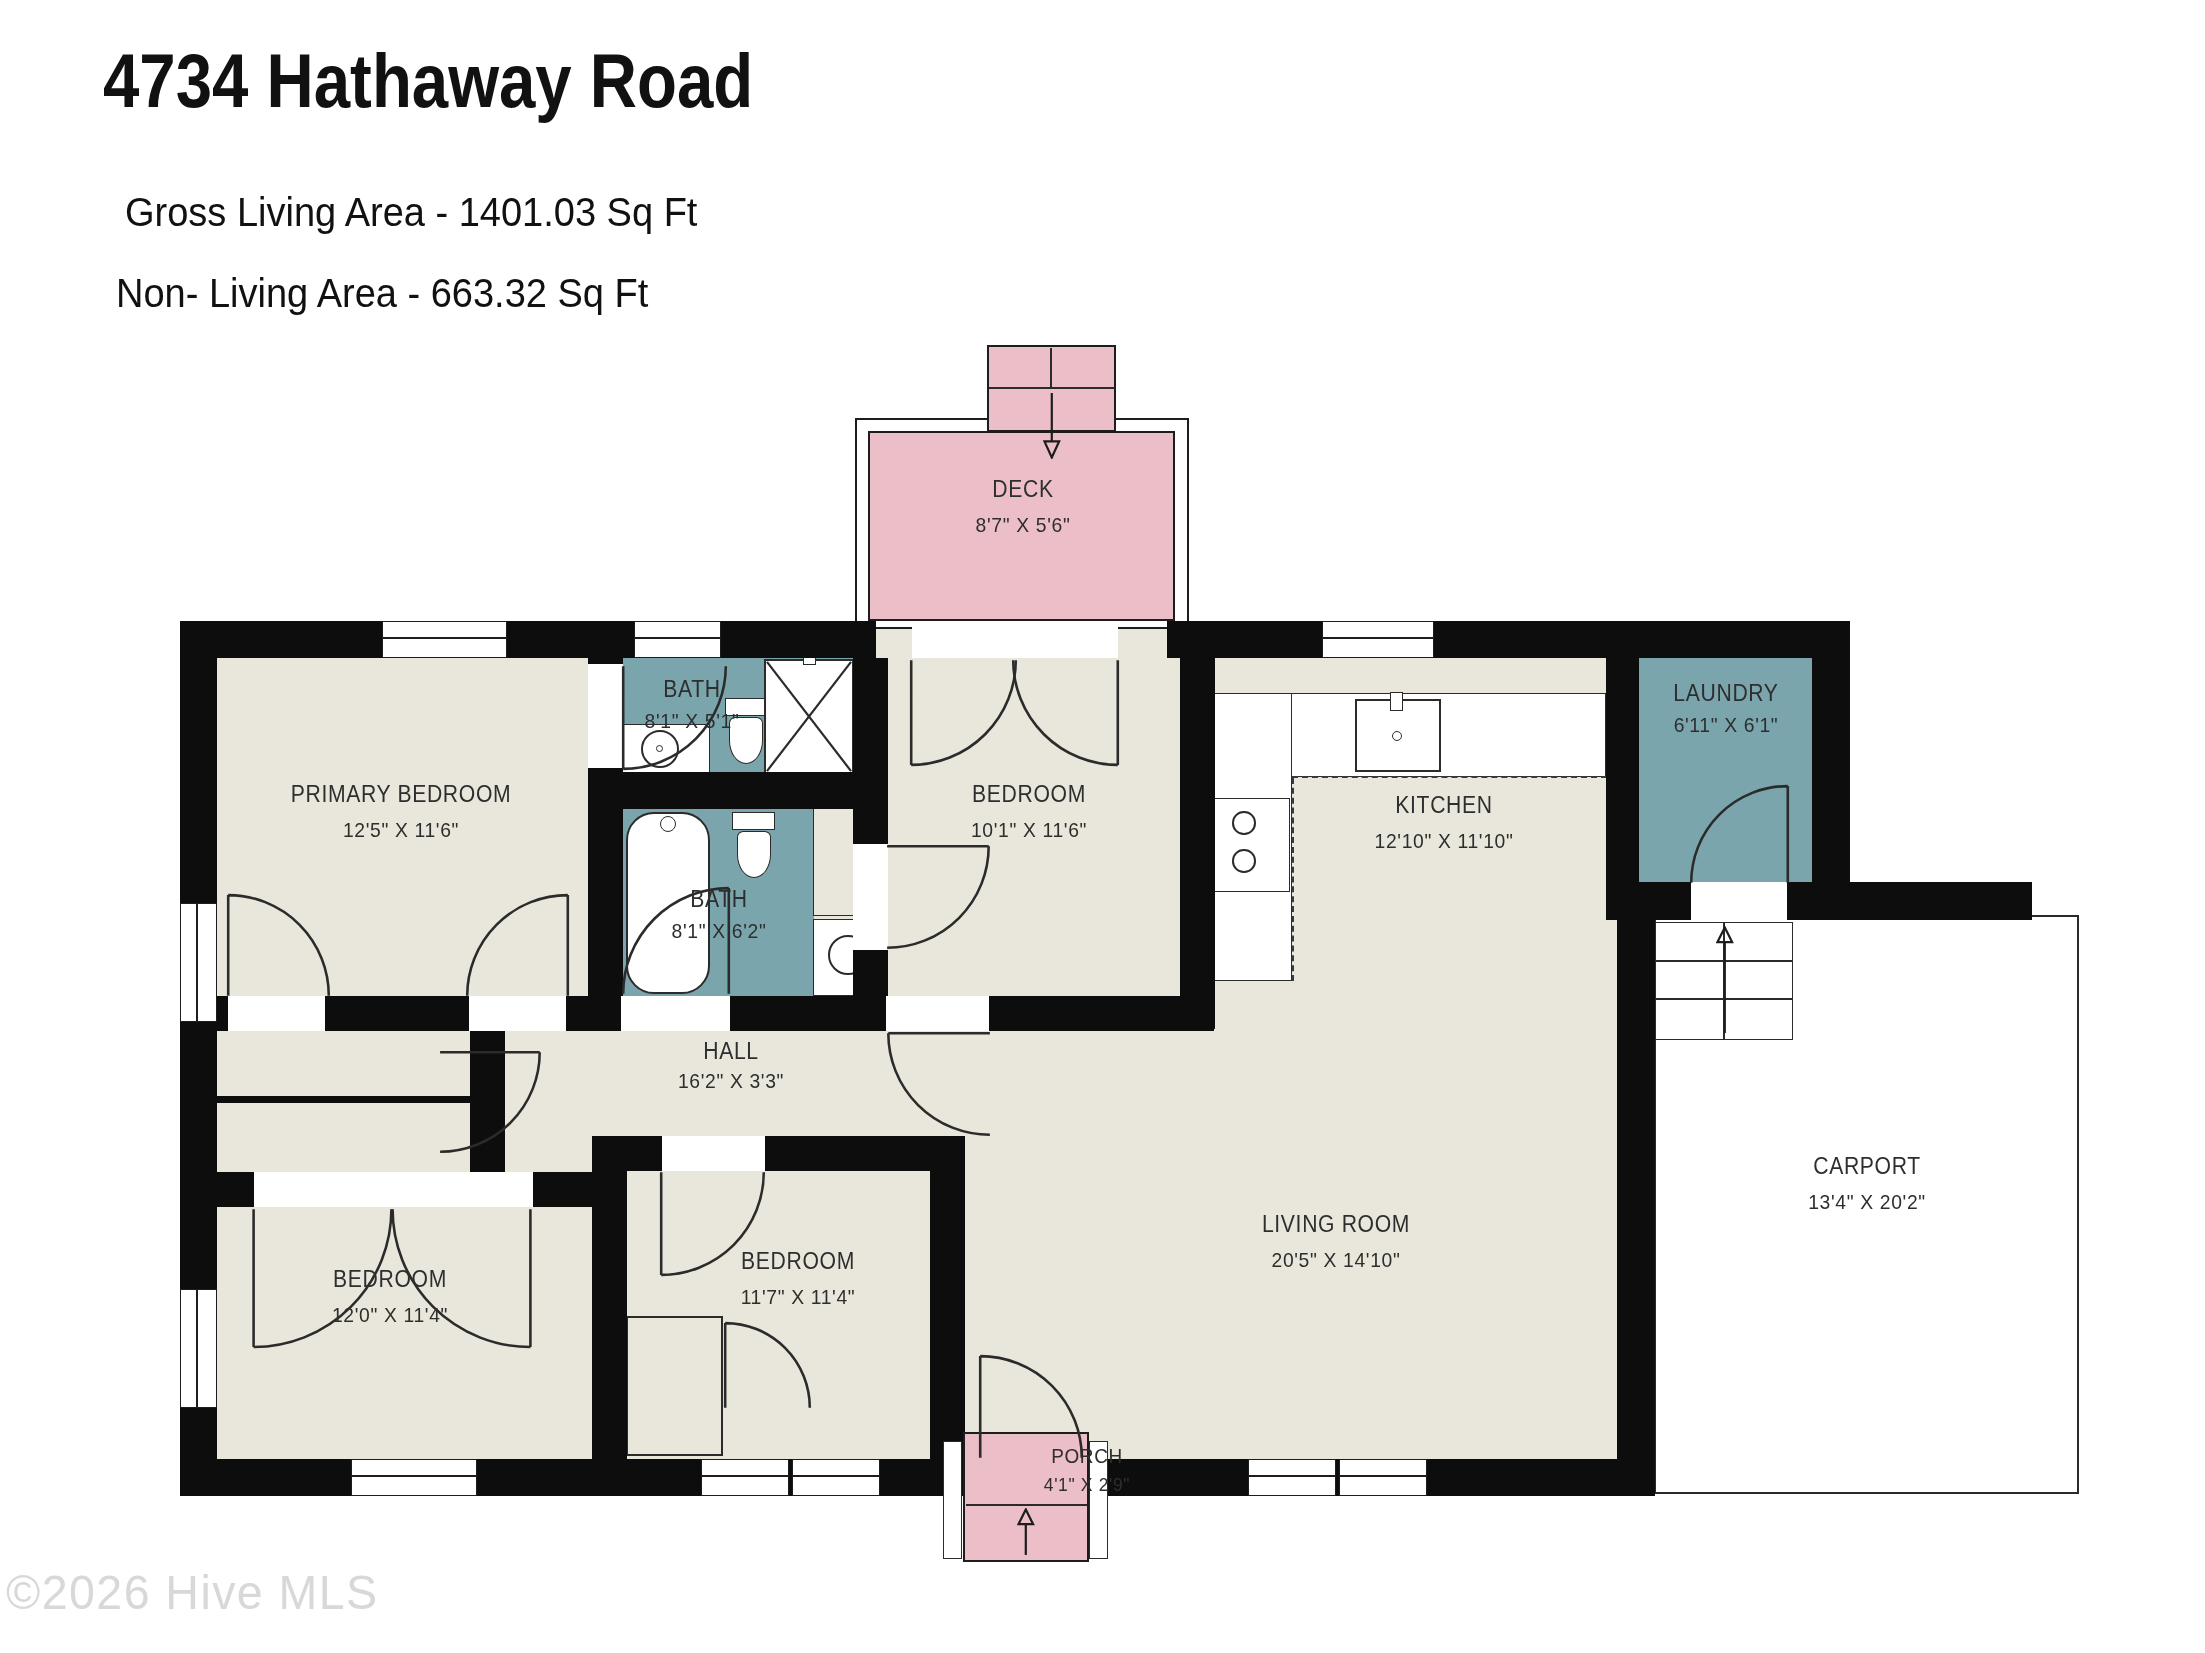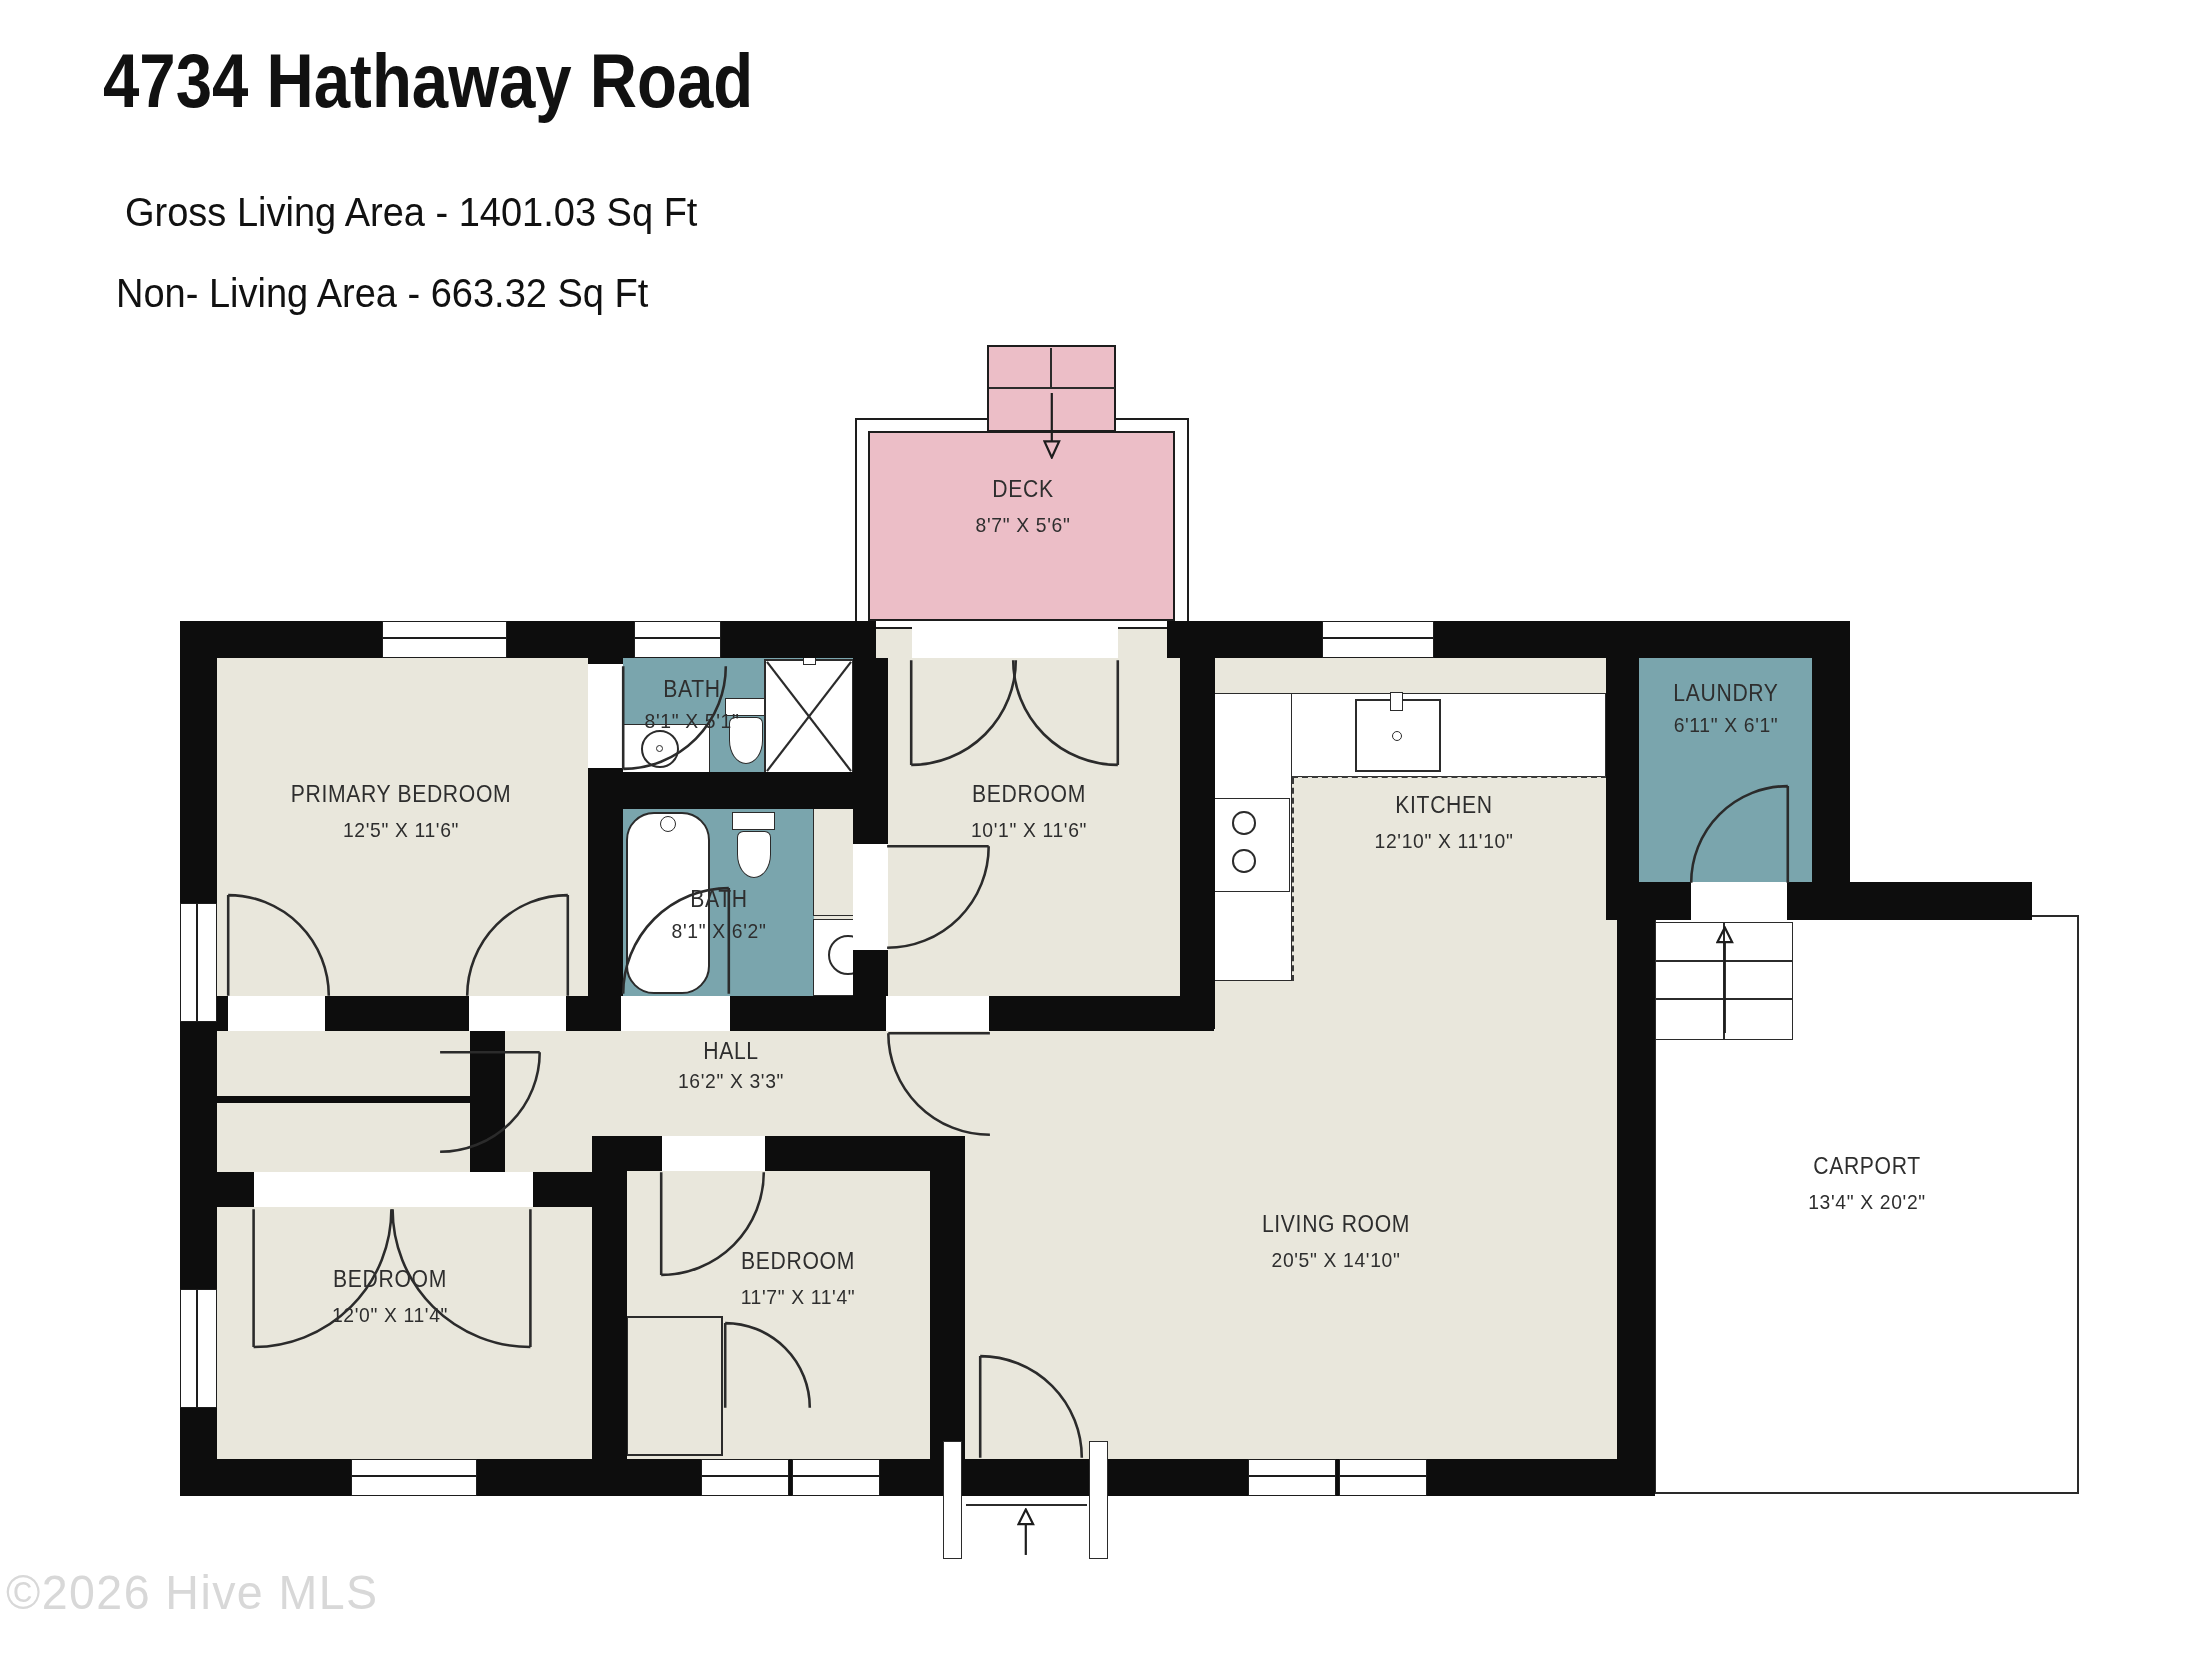--- a/index.html
+++ b/index.html
@@ -154,20 +154,26 @@
   <div class="gap" style="left:853px;top:844px;width:35px;height:106px"></div>
   <div class="gap" style="left:886px;top:996px;width:103px;height:35px"></div>
   <div class="gap" style="left:228px;top:996px;width:97px;height:35px"></div>
   <div class="gap" style="left:469px;top:996px;width:97px;height:35px"></div>
   <div class="gap" style="left:662px;top:1136px;width:103px;height:35px"></div>
   <div class="gap" style="left:254px;top:1172px;width:279px;height:35px"></div>
   <div class="gap" style="left:1691px;top:882px;width:96px;height:38px"></div>
 
   <div class="fix thin" style="left:943px;top:1441px;width:19px;height:118px"></div>
   <div class="fix thin" style="left:1089px;top:1441px;width:19px;height:118px"></div>
+  <div class="slab" style="left:963px;top:1432px;width:126px;height:130px;background:var(--outdoor);border:2.9px solid #1d1d1d">
+    <div class="lbl" style="left:50%;top:10.3px;position:relative;transform:scaleX(.92)">
+      <span class="nm" style="font-size:20.6px">PORCH</span>
+      <span class="dm" style="font-size:19px;margin-top:5.9px">4'1" X 2'9"</span>
+    </div>
+  </div>
   <div class="hl" style="left:966px;top:1504px;width:121px;height:2.2px"></div>
   <svg class="abs arrow" style="left:1017px;top:1508px" width="17.6" height="47" viewBox="0 0 24 64">
     <polygon points="2,22 22,22 12,2"></polygon>
       <line x1="12" y1="22" x2="12" y2="64"></line>
   </svg>
 
   <svg class="door" style="left:226px;top:895px" width="105" height="103" viewBox="0 0 143 140">
       <path d="M3,0 L3,137 M3,0 A137,137 0 0 1 140,137"></path>
     </svg>
   <svg class="door" style="left:465px;top:895px;transform:scaleX(-1)" width="105" height="103" viewBox="0 0 143 140">

